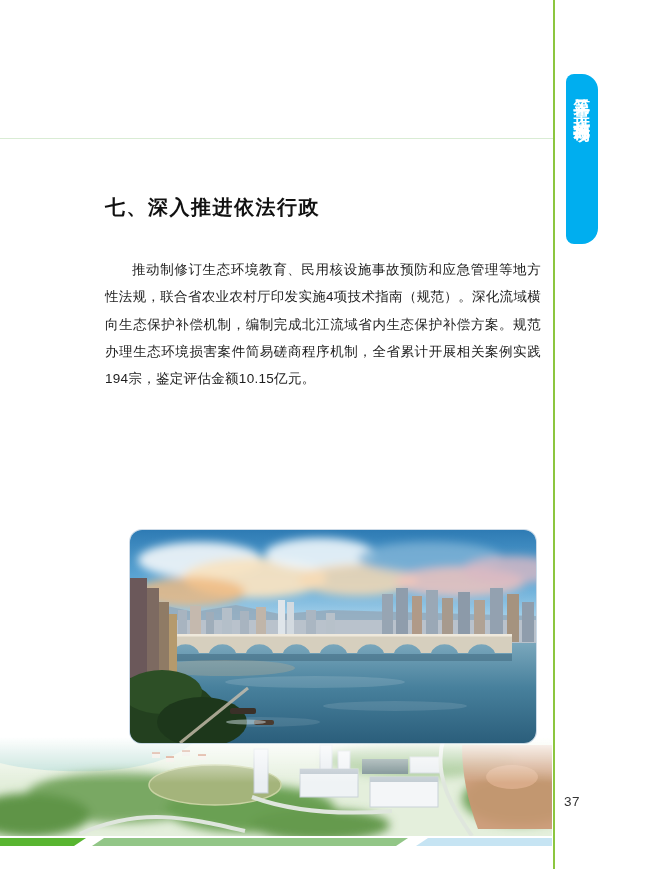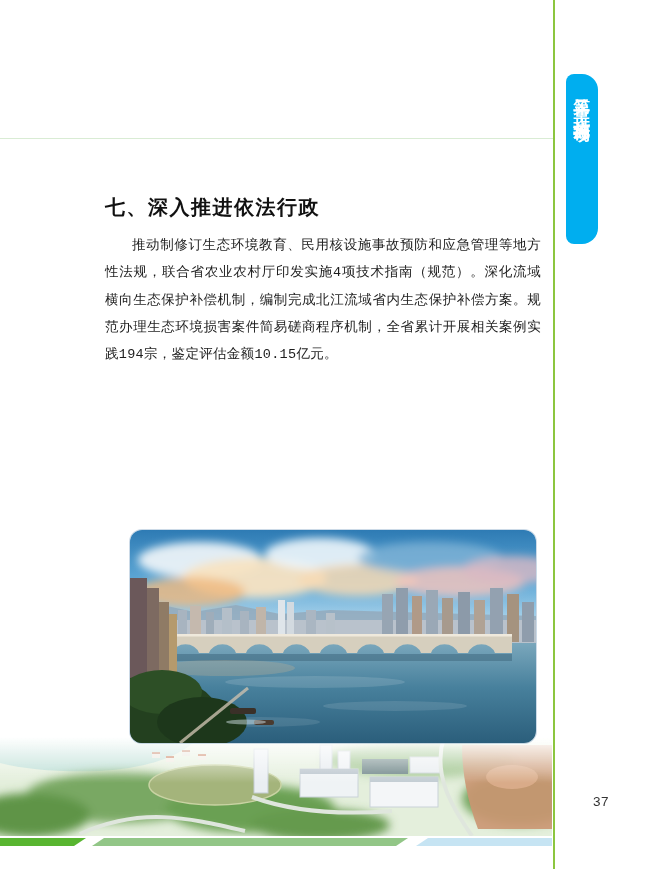--- a/index.html
+++ b/index.html
@@ -27,21 +27,21 @@
     position:absolute;left:105px;top:194px;width:440px;
     font-family:"Liberation Serif","DejaVu Serif",serif;
     font-size:20px;font-weight:700;color:#111111;letter-spacing:1.5px;
   }
   
   .para{
     position:absolute;left:105px;width:436px;
     font-size:13.5px;line-height:27.3px;color:#1d1d1d;
     text-align:justify;text-indent:2em;letter-spacing:0.3px;margin:0;
   }
-  .para-1{top:232px;font-family:Liberation Mono, monospace;}
+  .para-1{top:256px;}
   .para-2{top:350px;}
   
   .main-photo{
     position:absolute;left:130px;top:530px;width:406px;height:213px;
     border-radius:12px;overflow:hidden;z-index:2;
     box-shadow:0 0 0 1px rgba(110,150,185,.35);
   }
   .main-photo svg{display:block;width:100%;height:100%;}
   
   .bottom-photo{
@@ -52,21 +52,21 @@
   .banner{position:absolute;left:0;top:838px;width:553px;height:8px;z-index:3;}
   .banner .seg{position:absolute;top:0;height:8px;}
   .seg-1{left:0;width:86px;background:#58b530;
     clip-path:polygon(0 0,100% 0,calc(100% - 12px) 100%,0 100%);}
   .seg-2{left:92px;width:316px;background:#92c687;
     clip-path:polygon(12px 0,100% 0,calc(100% - 12px) 100%,0 100%);}
   .seg-3{left:416px;width:136px;background:#c6e4f3;
     clip-path:polygon(12px 0,100% 0,100% 100%,0 100%);}
   
   .page-number{
-    position:absolute;left:593px;top:794px;font-size:13.5px;color:#333333;letter-spacing:.5px;
+    position:absolute;left:564px;top:794px;font-size:13.5px;color:#333333;letter-spacing:.5px;
   }
 </style>
 </head>
 <body>
 
 <div id="page">
 
   <div class="top-rule"></div>
   <div class="side-rule"></div>
 

